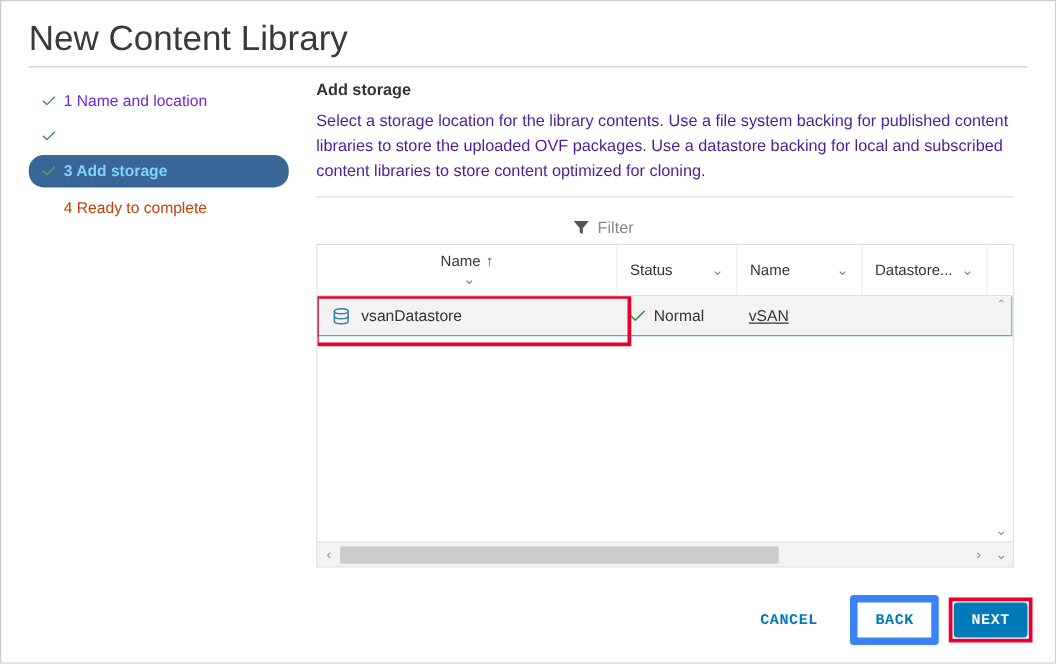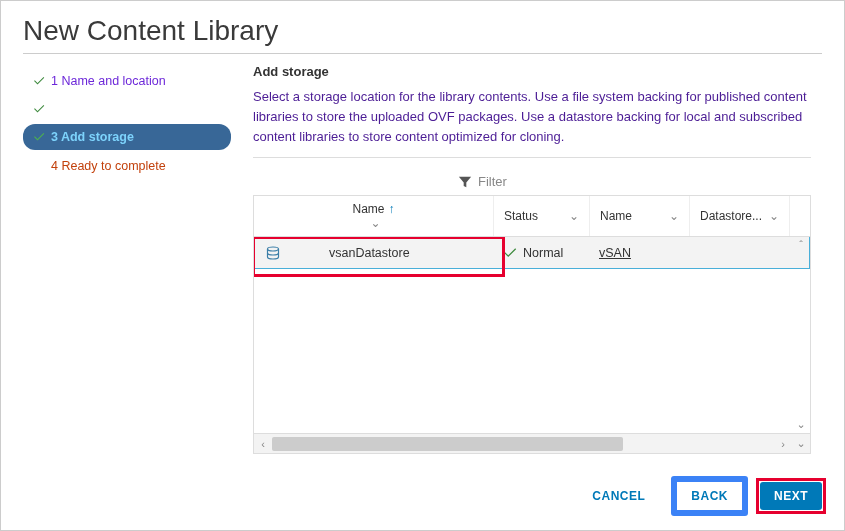--- a/index.html
+++ b/index.html
@@ -158,21 +158,21 @@
   }
   .gc {
     padding: 6px 10px;
     font-size: 12.5px;
     color: #333;
     display: flex;
     align-items: center;
     overflow: hidden;
     white-space: nowrap;
   }
-  .gc-name   { width: 238px; gap: 40px; }
+  .gc-name   { width: 238px; }
   .gc-status { width: 96px; }
   .gc-type   { width: 100px; text-decoration: underline; }
   .gc-dc     { width: 100px; }
   .gc-spacer { flex: 1; }
   .ds-icon { width: 16px; height: 16px; margin-right: 8px; }
   .ok-check { width: 14px; height: 14px; margin-right: 6px; }
   .ok-check path { fill: #3e8a3e; }
   .hl {
     position: absolute;
     border: 3px solid #e6002e;
@@ -232,20 +232,21 @@
   .btn {
     font-size: 12px;
     letter-spacing: 0.5px;
     padding: 7px 14px;
     cursor: pointer;
     border: none;
     background: transparent;
     color: #0079b8;
     font-weight: 600;
     border-radius: 3px;
+    font-family: Liberation Mono, monospace;
   }
   .btn-outline { border: 6px solid #3b82f6; text-align: center; }
   .btn-primary { background: #0079b8; color: #fff; }
   .hl-next {
     left: -4px; top: -4px;
     width: calc(100% + 8px);
     height: calc(100% + 8px);
   }
   .next-wrap { position: relative; display: inline-block; }
 </style>

